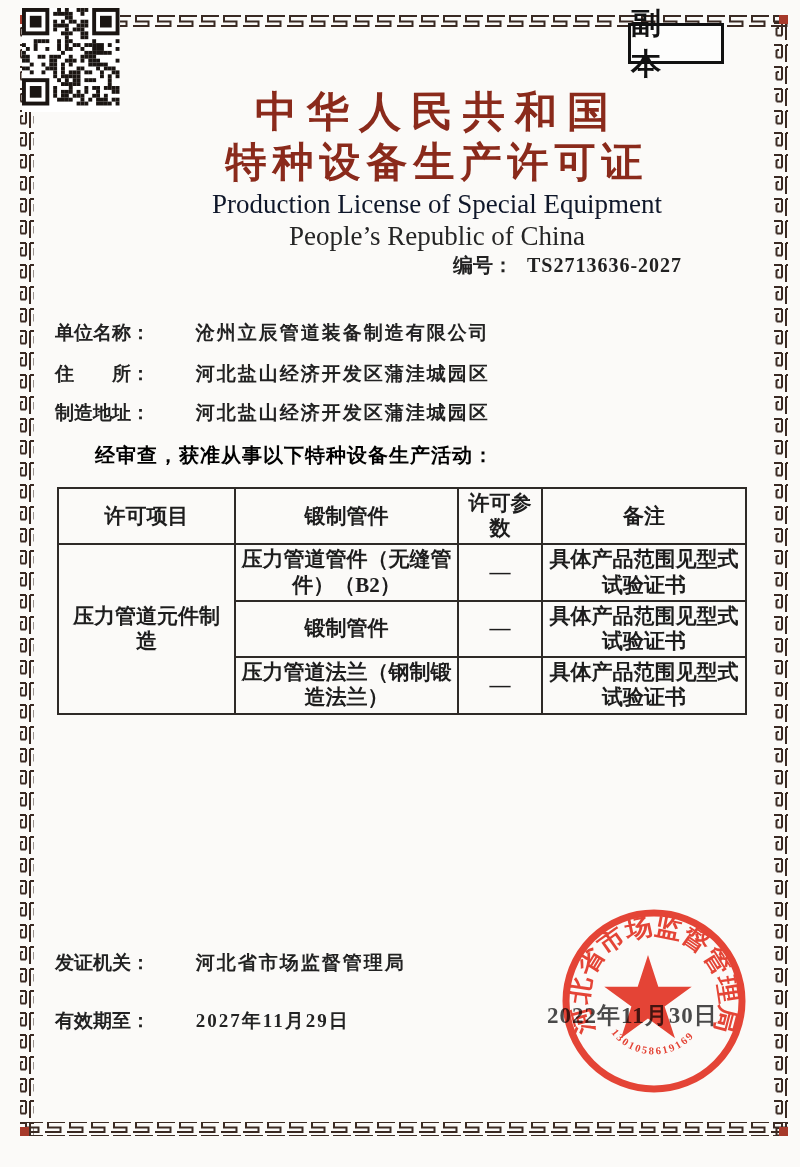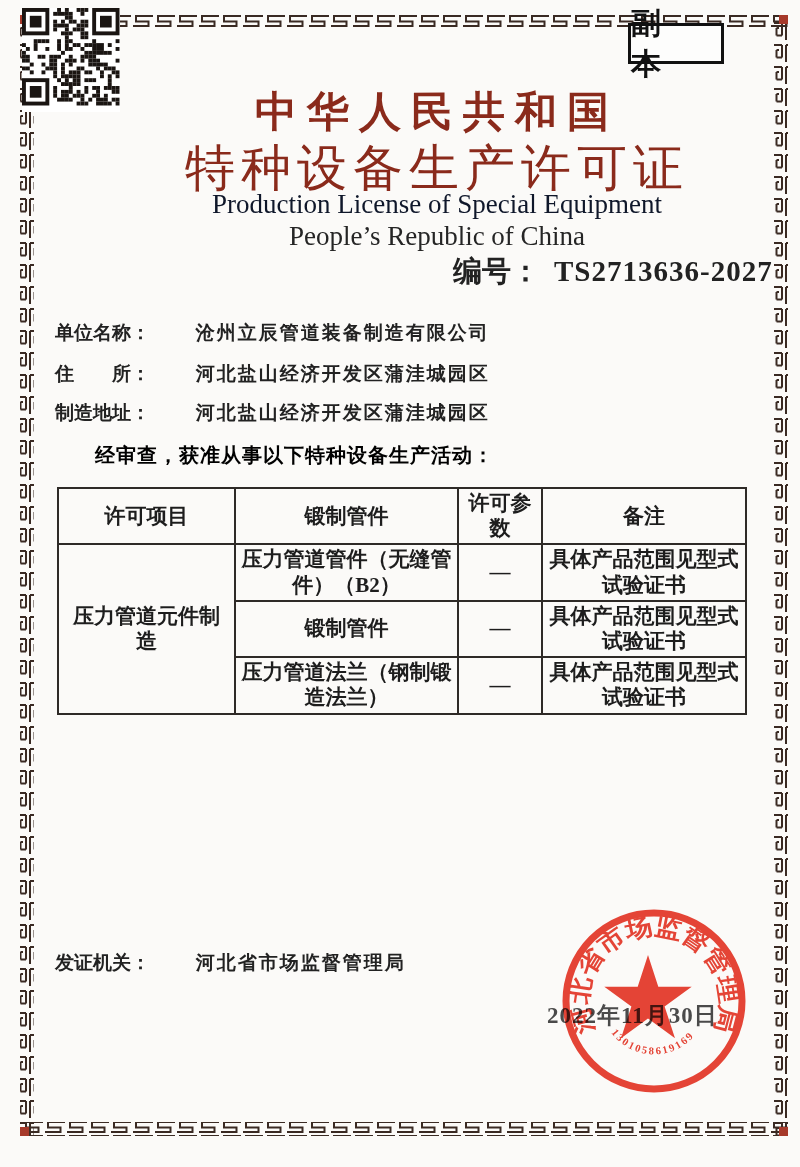--- a/index.html
+++ b/index.html
@@ -18,25 +18,25 @@
   .copy-box {
     position: absolute; left: 628px; top: 23px; width: 96px; height: 41px;
     border: 3px solid #111; background: #fdfdfc;
     display: flex; align-items: center; justify-content: center;
     font-size: 30px; font-weight: bold; letter-spacing: 10px;
     padding-left: 0; z-index: 4; color: #111;
   }
 
   .title-wrap { position: absolute; left: 74px; top: 0; width: 726px; text-align: center; z-index: 2; }
   .title-cn1 { position: absolute; top: 84px; width: 100%; font-size: 42px; font-weight: bold; letter-spacing: 10px; color: #8a2a1b; }
-  .title-cn2 { position: absolute; top: 135px; width: 100%; font-size: 50px; font-weight: normal; letter-spacing: 6px; color: #8a2a1b; }
+  .title-cn2 { position: absolute; top: 135px; width: 100%; font-size: 41px; font-weight: bold; letter-spacing: 6px; color: #8a2a1b; }
   .title-en1 { position: absolute; top: 189px; width: 100%; font-size: 27px; color: #0f172a; }
   .title-en2 { position: absolute; top: 221px; width: 100%; font-size: 27px; color: #252525; }
 
-  .serial-line { position: absolute; left: 453px; top: 252px; font-size: 29px; font-weight: 600; z-index: 2; color: #222; }
+  .serial-line { position: absolute; left: 453px; top: 252px; font-size: 20px; font-weight: 600; z-index: 2; color: #222; }
   .serial-line .num { margin-left: 14px; letter-spacing: 1px; }
 
   .field-row { position: absolute; left: 55px; font-size: 19px; font-weight: 600; z-index: 2; white-space: nowrap; color: #222; }
   .field-row .lbl { display: inline-block; min-width: 116px; }
   .field-row .val { margin-left: 20px; letter-spacing: 2px; }
   .row-unit { top: 320px; }
   .row-addr { top: 361px; }
   .row-mfg  { top: 400px; }
   .statement { position: absolute; left: 95px; top: 442px; font-size: 20px; font-weight: 600; z-index: 2; color: #000000; letter-spacing: 1px; }
 
@@ -368,20 +368,24 @@
       <td>—</td>
       <td class="remark">具体产品范围见型式试验证书</td>
     </tr>
   </tbody>
     </table>
 
   <div class="field-row row-authority">
     <span class="lbl">发证机关：</span>
     <span class="val">河北省市场监督管理局</span>
   </div>
+  <div class="field-row row-valid">
+    <span class="lbl">有效期至：</span>
+    <span class="val">2027年11月29日</span>
+  </div>
 
   <div class="issue-date">2022年11月30日</div>
 
   <svg class="stamp" width="196" height="196" viewBox="-98 -98 196 196">
     <defs>
       <path id="arcText" d="M -57,33 A 66 66 0 1 1 57,33" fill="none"></path>
       <path id="arcNum" d="M -44,30 A 53 53 0 0 0 44,30" fill="none"></path>
     </defs>
     <circle cx="0" cy="0" r="88" fill="none" stroke="#e73b2c" stroke-width="7"></circle>
     <polygon fill="#e73b2c" points="-6,-46 4.3,-14.2 37.7,-14.2 10.6,5.4 21,37.2 -6,17.5 -33,37.2 -22.6,5.4 -49.7,-14.2 -16.3,-14.2"></polygon>

